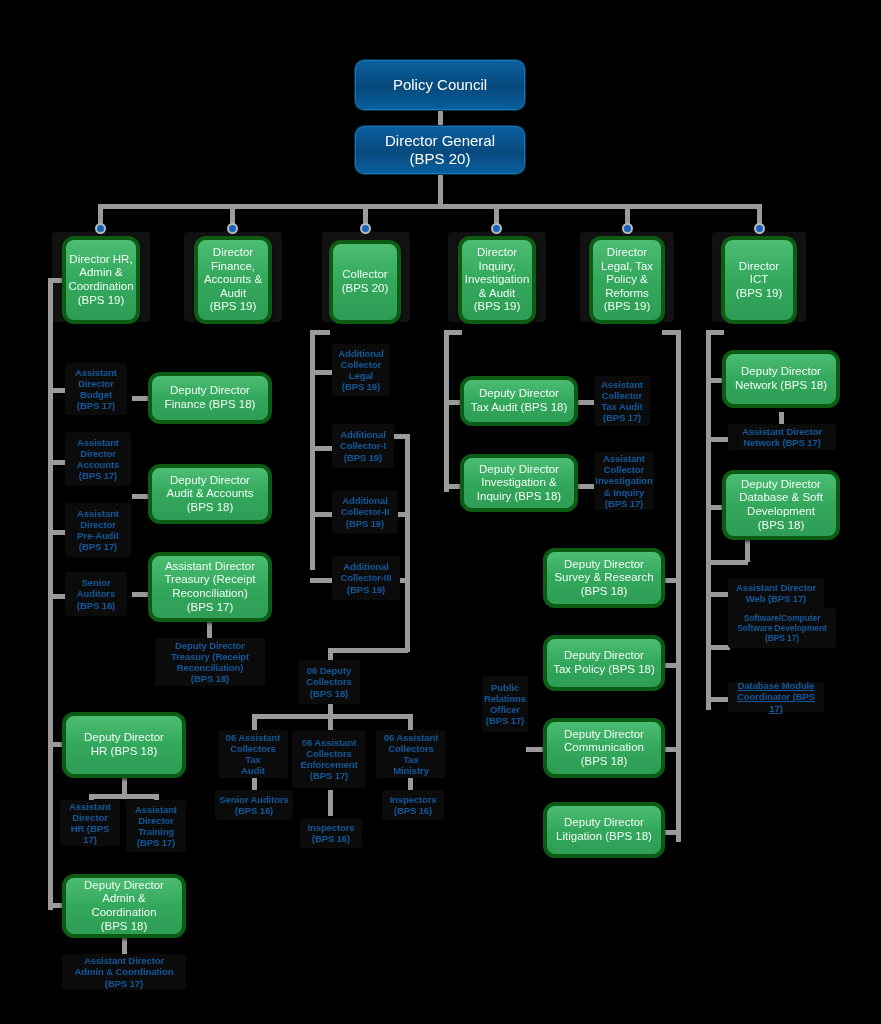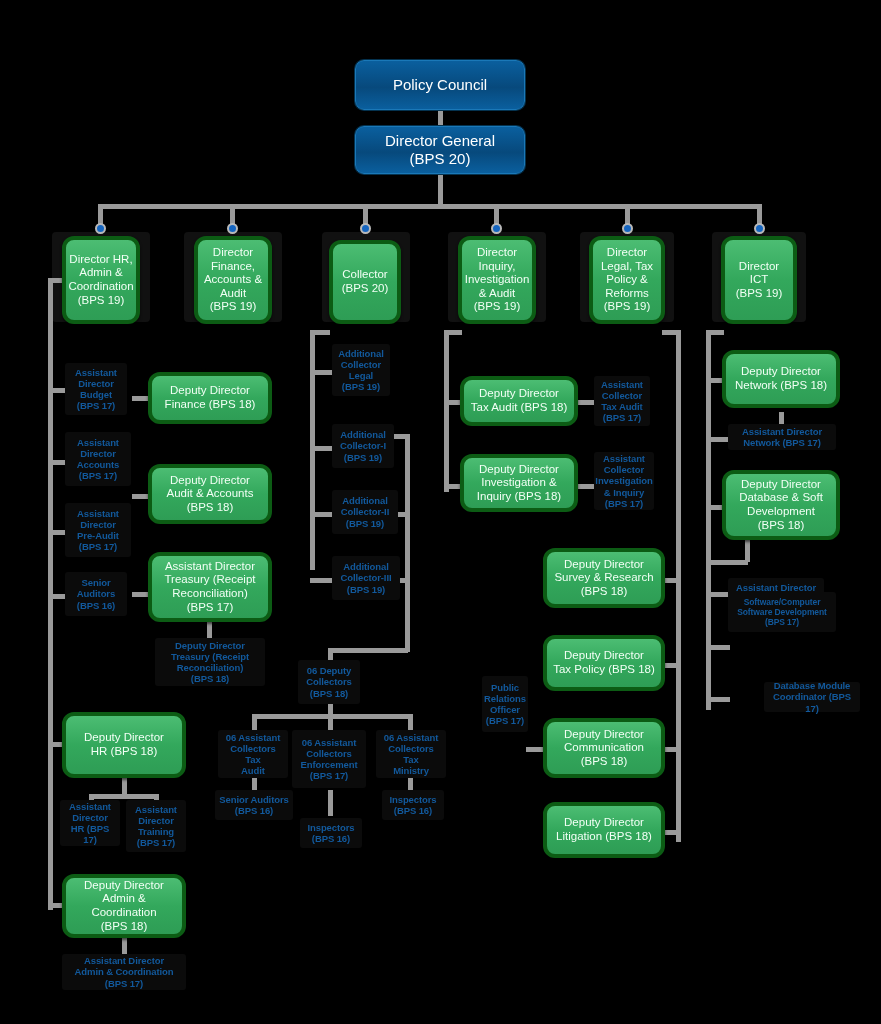--- a/index.html
+++ b/index.html
@@ -215,16 +215,16 @@
   <div class="node green" style="left:543px;top:548px;width:122px;height:60px;">Deputy Director<br>Survey &amp; Research<br>(BPS 18)</div>
   <div class="node green" style="left:543px;top:635px;width:122px;height:56px;">Deputy Director<br>Tax Policy (BPS 18)</div>
   <div class="node green" style="left:543px;top:718px;width:122px;height:60px;">Deputy Director<br>Communication<br>(BPS 18)</div>
   <div class="node green" style="left:543px;top:802px;width:122px;height:56px;">Deputy Director<br>Litigation (BPS 18)</div>
   <div class="node dark" style="left:482px;top:676px;width:46px;height:56px;">Public<br>Relations<br>Officer<br>(BPS 17)</div>
 
   <div class="node green" style="left:722px;top:350px;width:118px;height:58px;">Deputy Director<br>Network (BPS 18)</div>
   <div class="node dark" style="left:728px;top:424px;width:108px;height:26px;">Assistant Director<br>Network (BPS 17)</div>
   <div class="node green" style="left:722px;top:470px;width:118px;height:70px;">Deputy Director<br>Database &amp; Soft<br>Development<br>(BPS 18)</div>
   <div class="node dark" style="left:728px;top:578px;width:96px;height:30px;">Assistant Director<br>Web (BPS 17)</div>
-  <div class="node dark tiny" style="left:728px;top:592px;width:108px;height:40px;">Software/Computer<br>Software Development<br>(BPS 17)</div>
-  <div class="node dark" style="left:764px;top:682px;width:96px;height:30px;">Database Module<br>Coordinator (BPS 17)</div>
+  <div class="node dark tiny" style="left:728px;top:608px;width:108px;height:40px;">Software/Computer<br>Software Development<br>(BPS 17)</div>
+  <div class="node dark" style="left:728px;top:682px;width:96px;height:30px;text-decoration:underline;">Database Module<br>Coordinator (BPS 17)</div>
 
 </div>
 
 </body></html>

